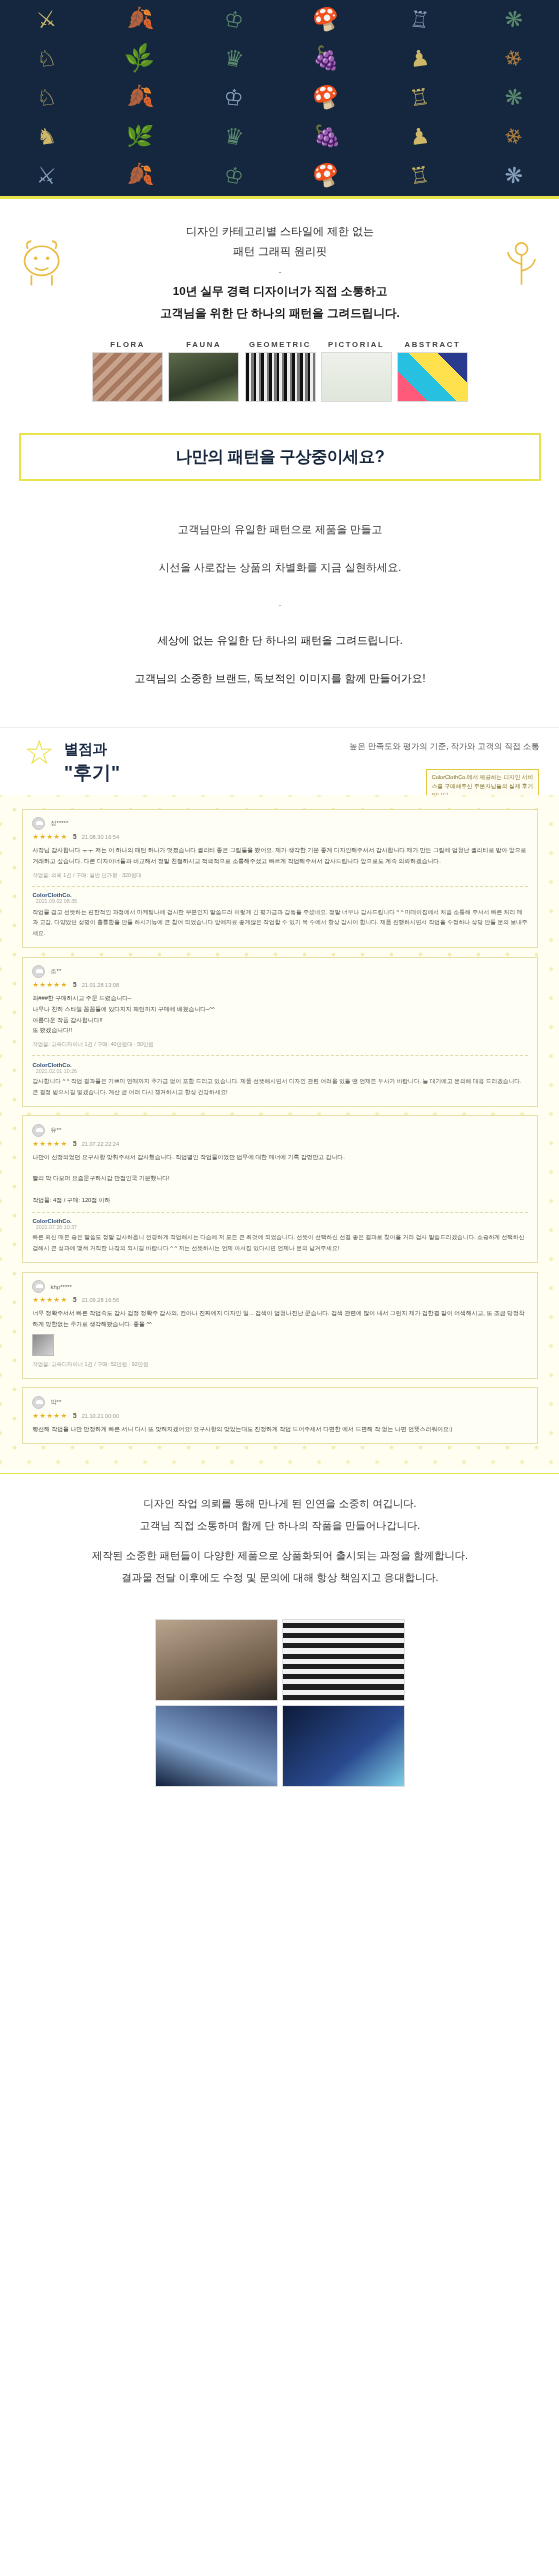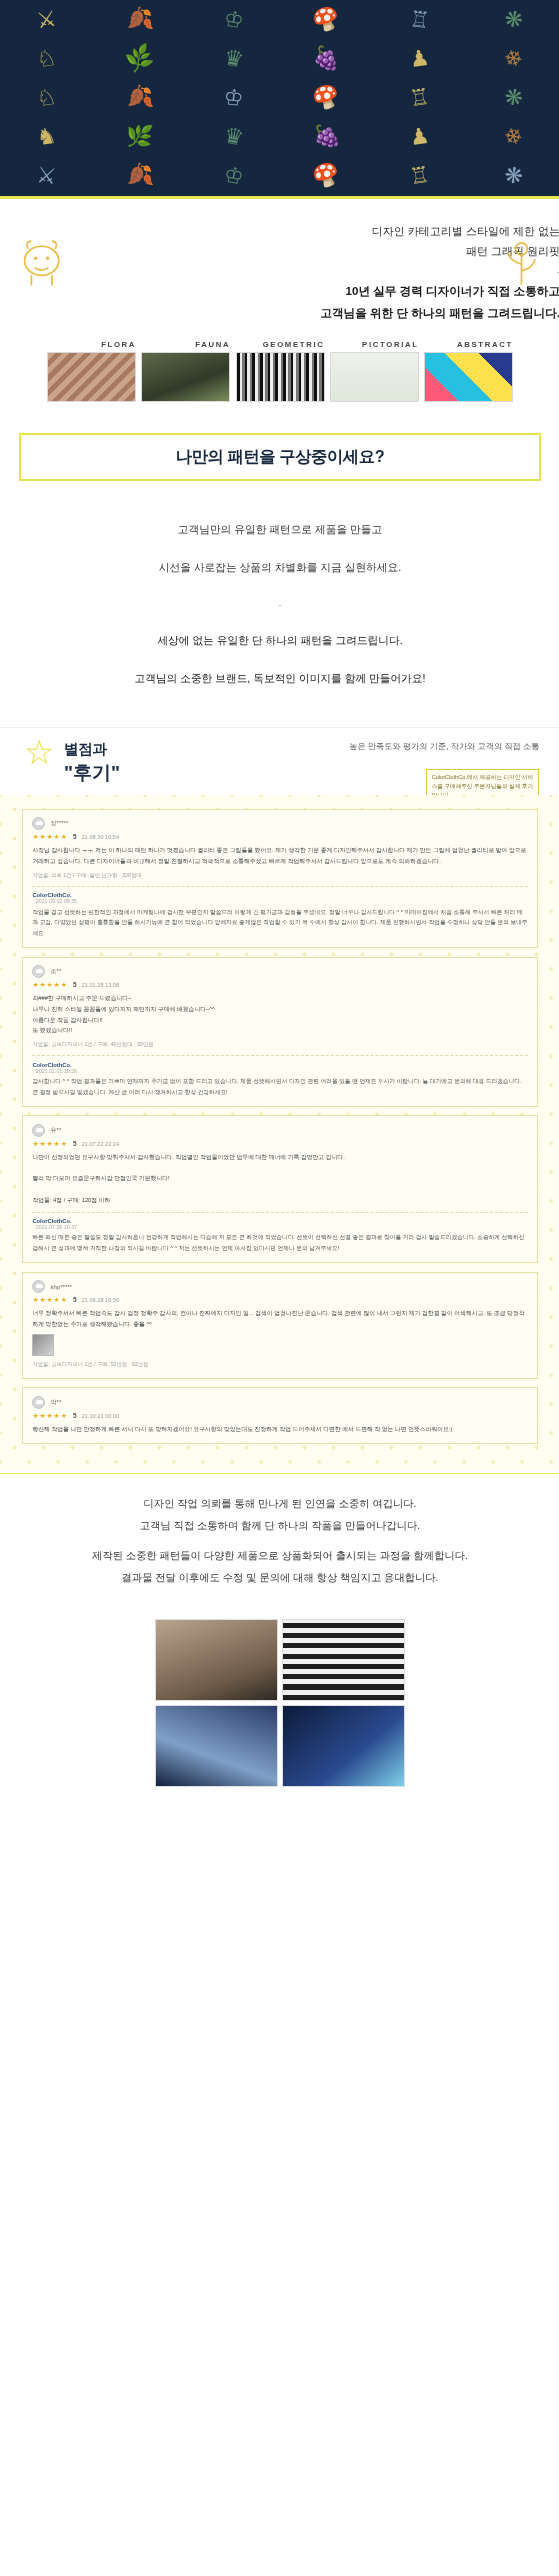--- a/index.html
+++ b/index.html
@@ -78,21 +78,21 @@
     font-size: 6.9px;
     letter-spacing: 0.9px;
     color: #e8d98a;
   }
   .hero-rule { height: 2.6px; background: #e8e34a; }
 
   
   .intro {
     position: relative;
     padding: 22px 0 15.5px;
-    text-align: right;
+    text-align: center;
   }
   .intro .l1 { font-size: 11px; color: #2b2b2b; line-height: 1.9; }
   .intro .dash { font-size: 9.4px; color: #888; margin: 3.4px 0; }
   .intro .l2 { font-size: 11.6px; font-weight: bold; color: #1a1a1a; line-height: 1.9; }
   .doodle-left, .doodle-right {
     position: absolute;
     top: 36px;
     width: 53px;
     height: 55px;
     opacity: 0.95;
@@ -101,21 +101,21 @@
   .doodle-right { right: 12px; }
 
   
   .cats {
     display: flex;
     justify-content: center;
     gap: 5.2px;
     margin-top: 15.5px;
     padding: 0 31px;
   }
-  .cat { width: 89px; }
+  .cat { width: 71px; }
   .cat .lbl {
     font-size: 7.7px;
     letter-spacing: 1.7px;
     color: #444;
     margin-bottom: 3.4px;
     font-weight: bold;
   }
   .cat .sw {
     height: 50px;
     border: 0.9px solid #d9d9d9;

